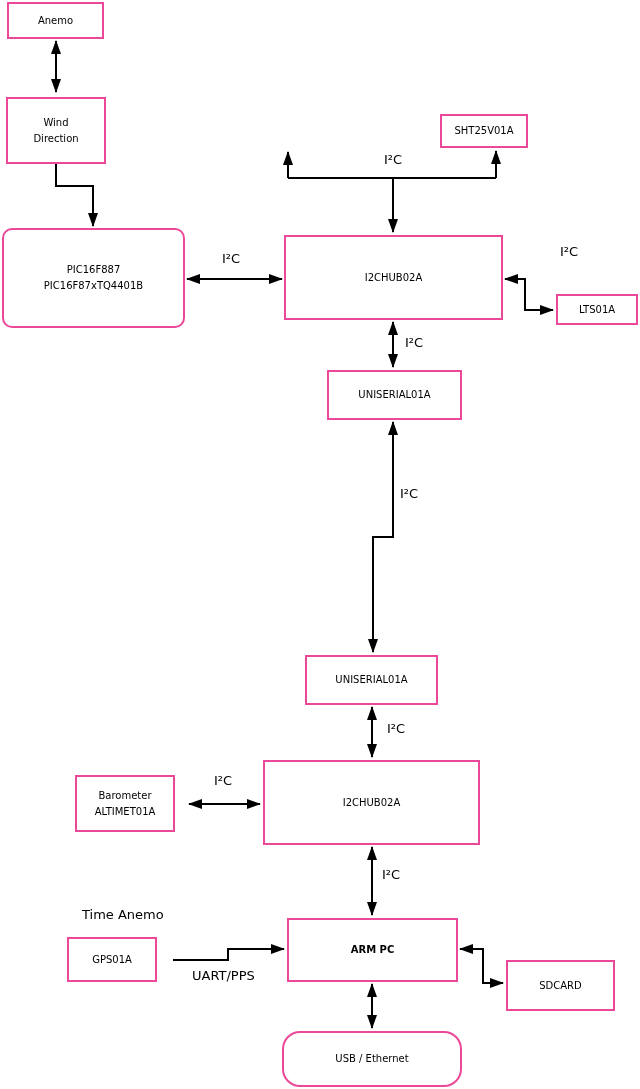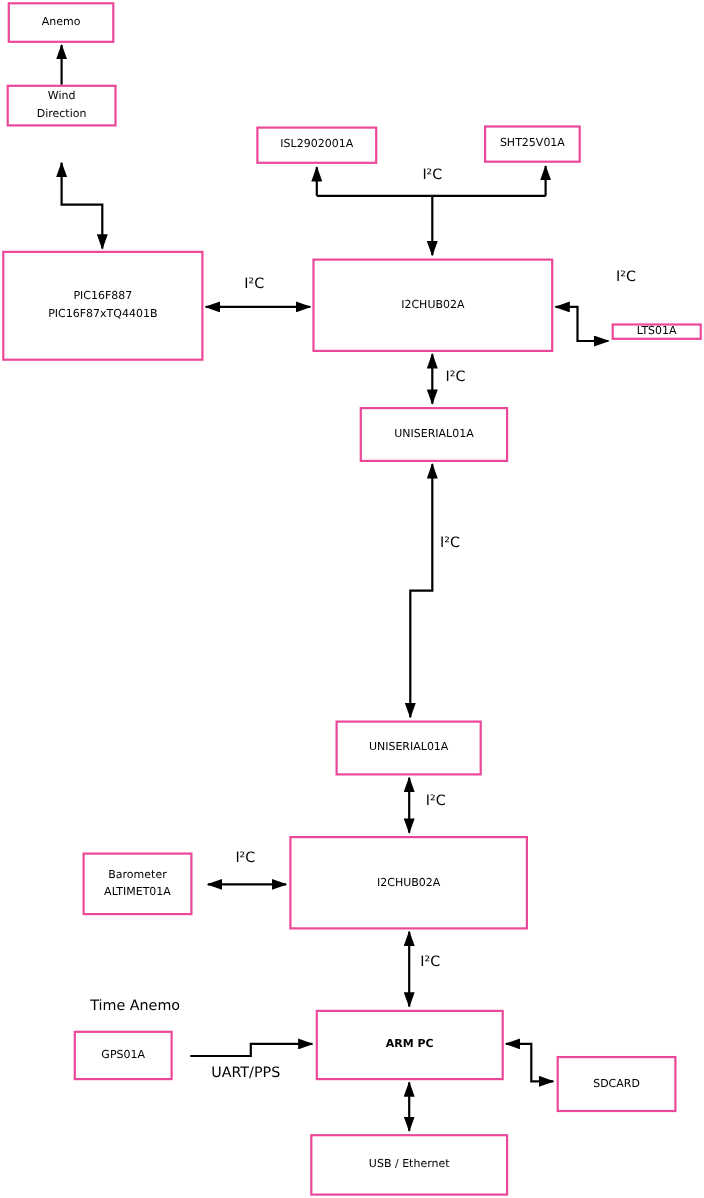--- a/index.html
+++ b/index.html
@@ -26,34 +26,34 @@
     white-space: pre-line;
   }
   .lbl {
     position: absolute;
     font-size: 13px;
     line-height: 14px;
     white-space: nowrap;
   }
   
   #n-anemo  { left:7px;   top:2px;    width:97px;  height:37px; }
-  #n-wind   { left:6px;   top:77px;   width:100px; height:38px; }
-  #n-pic    { left:2px;   top:228px;  width:183px; height:100px; }
+  #n-wind   { left:6px;   top:97px;   width:100px; height:67px; }
+  #n-pic    { left:2px;   top:228px;  width:183px; height:100px;border-radius:10px; }
   #n-isl    { left:233px; top:115px;  width:110px; height:34px; }
   #n-sht    { left:440px; top:114px;  width:88px; height:34px; }
   #n-hub1   { left:284px; top:235px;  width:219px; height:85px; }
-  #n-lts    { left:556px; top:294px;  width:82px;  height:15px; }
+  #n-lts    { left:556px; top:294px;  width:82px;  height:31px; }
   #n-uni1   { left:327px; top:370px;  width:135px; height:50px; }
   #n-uni2   { left:305px; top:655px;  width:133px; height:50px; }
   #n-hub2   { left:263px; top:760px;  width:217px; height:85px; }
   #n-baro   { left:75px;  top:775px;  width:100px; height:57px; }
   #n-gps    { left:67px;  top:937px;  width:90px; height:45px; }
   #n-armpc  { left:287px; top:918px;  width:171px; height:64px;font-weight:bold; }
   #n-sdcard { left:506px; top:960px;  width:109px; height:51px; }
-  #n-usb    { left:282px; top:1031px; width:180px; height:56px; }
+  #n-usb    { left:282px; top:1031px; width:180px; height:56px;border-radius:18px; }
   
   #l-i2c-bus  { left:384px; top:153px; }
   #l-i2c-pic  { left:222px; top:252px; }
   #l-i2c-lts  { left:560px; top:245px; }
   #l-i2c-u1   { left:405px; top:336px; }
   #l-i2c-long { left:400px; top:487px; }
   #l-i2c-u2   { left:387px; top:722px; }
   #l-i2c-baro { left:214px; top:774px; }
   #l-i2c-arm  { left:382px; top:868px; }
   #l-time     { left:82px;  top:908px; }
@@ -90,21 +90,20 @@
     <path class="wire" d="M173,960 H228 V949 H284" marker-end="url(#arr)"></path>
     <path class="wire" d="M460,949 H483 V983 H503" marker-start="url(#arr)" marker-end="url(#arr)"></path>
     <path class="wire" d="M372,984 V1028" marker-start="url(#arr)" marker-end="url(#arr)"></path>
   </svg>
 
   <div class="node" id="n-anemo">Anemo</div>
   <div class="node" id="n-wind">Wind
 Direction</div>
   <div class="node" id="n-pic">PIC16F887
 PIC16F87xTQ4401B</div>
-  <div class="node" id="n-isl">ISL2902001A</div>
   <div class="node" id="n-sht">SHT25V01A</div>
   <div class="node" id="n-hub1">I2CHUB02A</div>
   <div class="node" id="n-lts">LTS01A</div>
   <div class="node" id="n-uni1">UNISERIAL01A</div>
   <div class="node" id="n-uni2">UNISERIAL01A</div>
   <div class="node" id="n-hub2">I2CHUB02A</div>
   <div class="node" id="n-baro">Barometer
 ALTIMET01A</div>
   <div class="node" id="n-gps">GPS01A</div>
   <div class="node" id="n-armpc">ARM PC</div>

